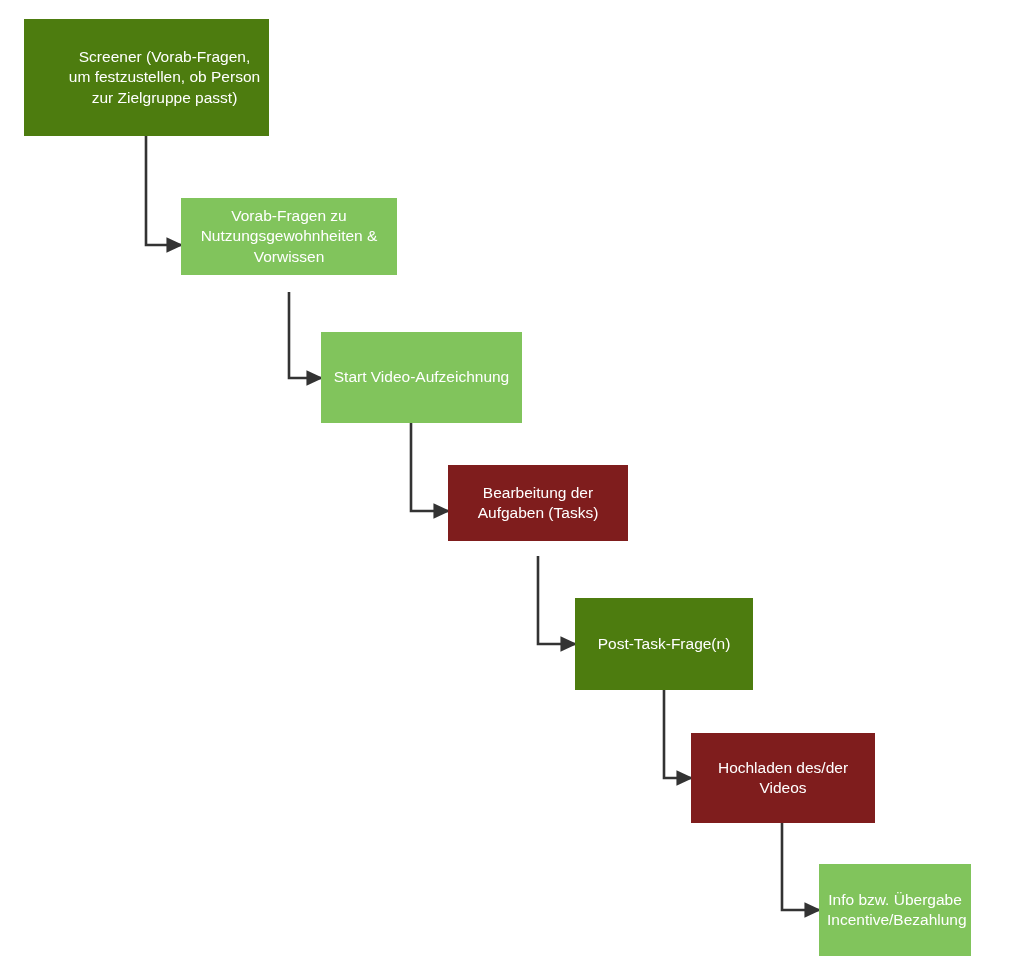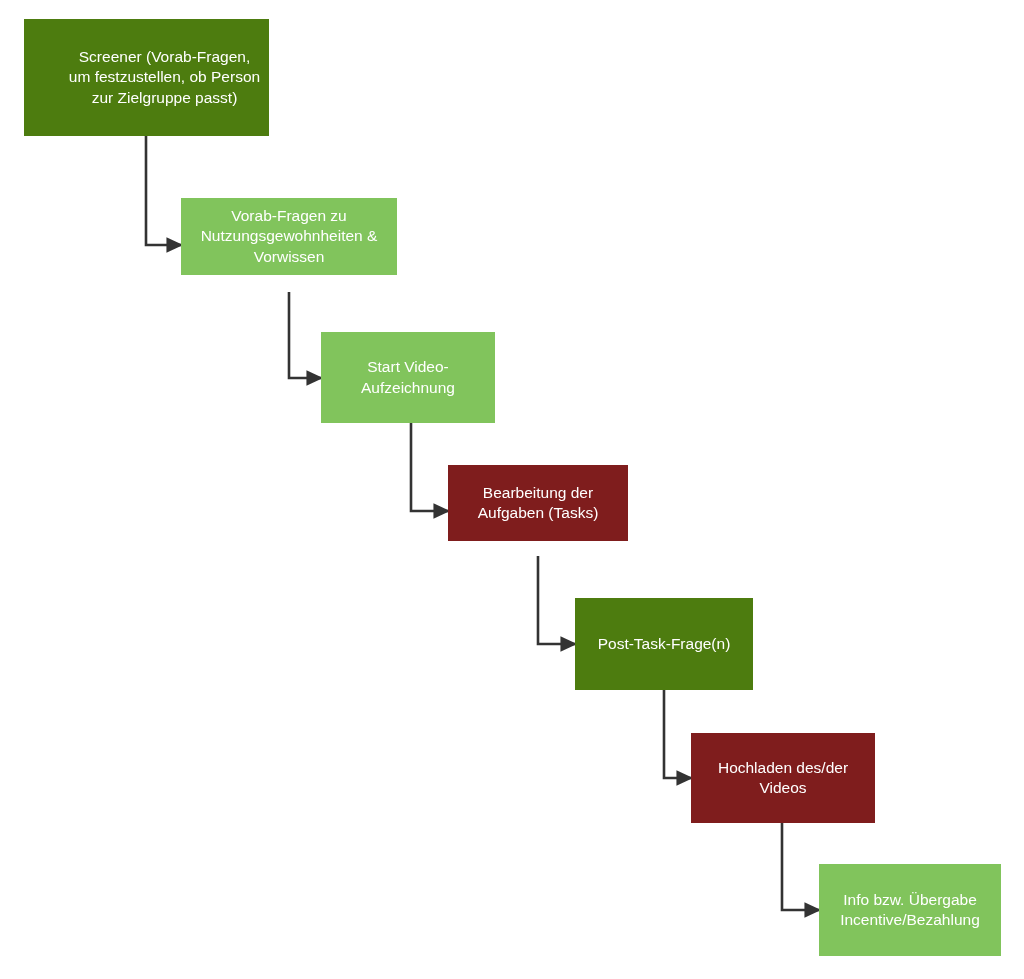--- a/index.html
+++ b/index.html
@@ -73,30 +73,30 @@
       </g>
   </svg>
 
   <div id="node-group">
       <div class="node start" style="left: 24px; top: 19px; width: 245px; height: 117px; background: #4d7c0f; padding-left: 44px;">
         <span class="node-label">Screener (Vorab-Fragen, um festzustellen, ob Person zur Zielgruppe passt)</span>
       </div>
       <div class="node step" style="left: 181px; top: 198px; width: 216px; height: 77px; background: rgb(129, 196, 92);">
         <span class="node-label">Vorab-Fragen zu Nutzungsgewohnheiten &amp; Vorwissen</span>
       </div>
-      <div class="node step" style="left: 321px; top: 332px; width: 174px; height: 91px; background: rgb(129, 196, 92);">
+      <div class="node step" style="left: 321px; top: 332px; width: 201px; height: 91px; background: rgb(129, 196, 92);">
         <span class="node-label">Start Video-Aufzeichnung</span>
       </div>
       <div class="node step" style="left: 448px; top: 465px; width: 180px; height: 76px; background: #7f1d1d; justify-content: center;">
         <span class="node-label">Bearbeitung der Aufgaben (Tasks)</span>
       </div>
       <div class="node step" style="left: 575px; top: 598px; width: 178px; height: 92px; background: #4d7c0f;">
         <span class="node-label">Post-Task-Frage(n)</span>
       </div>
       <div class="node step" style="left: 691px; top: 733px; width: 184px; height: 90px; background: #7f1d1d;">
         <span class="node-label">Hochladen des/der Videos</span>
       </div>
-      <div class="node step" style="left: 819px; top: 864px; width: 182px; height: 92px; background: rgb(129, 196, 92);">
+      <div class="node step" style="left: 819px; top: 864px; width: 152px; height: 92px; background: rgb(129, 196, 92);">
         <span class="node-label">Info bzw. Übergabe Incentive/Bezahlung</span>
       </div>
     </div>
 
 </div>
 
 </body></html>

